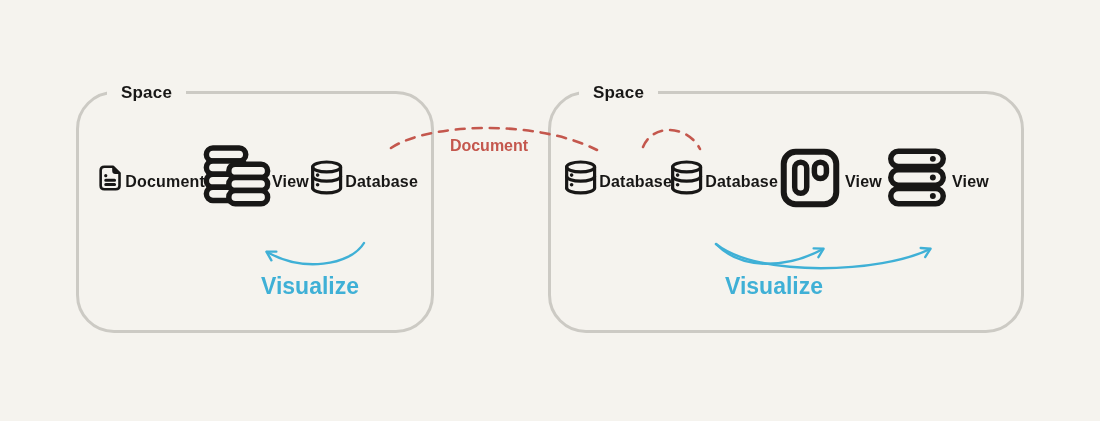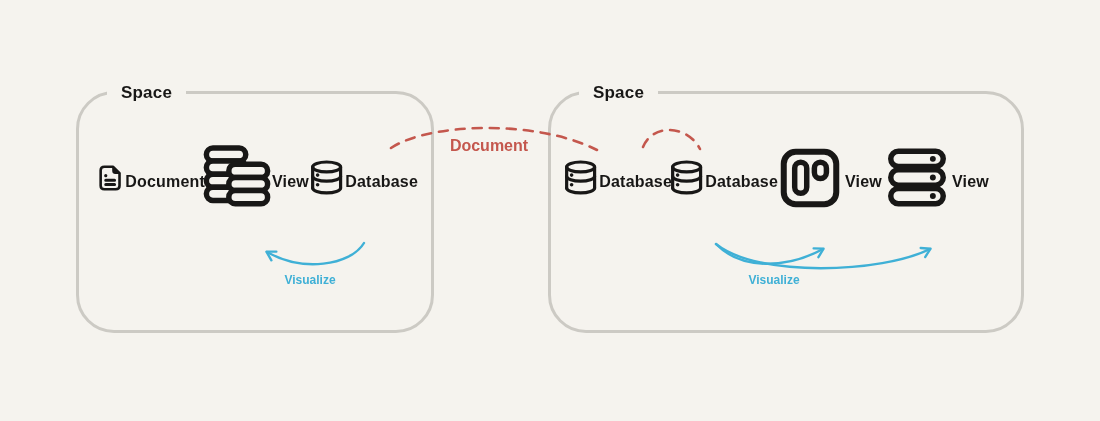--- a/index.html
+++ b/index.html
@@ -66,21 +66,21 @@
     white-space:nowrap;
     z-index:6;
   }
   .connect-label{
     left:489px;top:137px;
     color:#C4574D;
     font-size:16px;
   }
   .visualize-label{
     color:#3FB0D6;
-    font-size:12px;
+    font-size:23px;
   }
   .visualize-left{left:310px;top:273px;}
   .visualize-right{left:774px;top:273px;}
   .ink-stroke{stroke:#181716;fill:none;stroke-width:5.5;stroke-linecap:round;stroke-linejoin:round;}
 </style>
 </head>
 <body>
 
 <div class="canvas">
 

